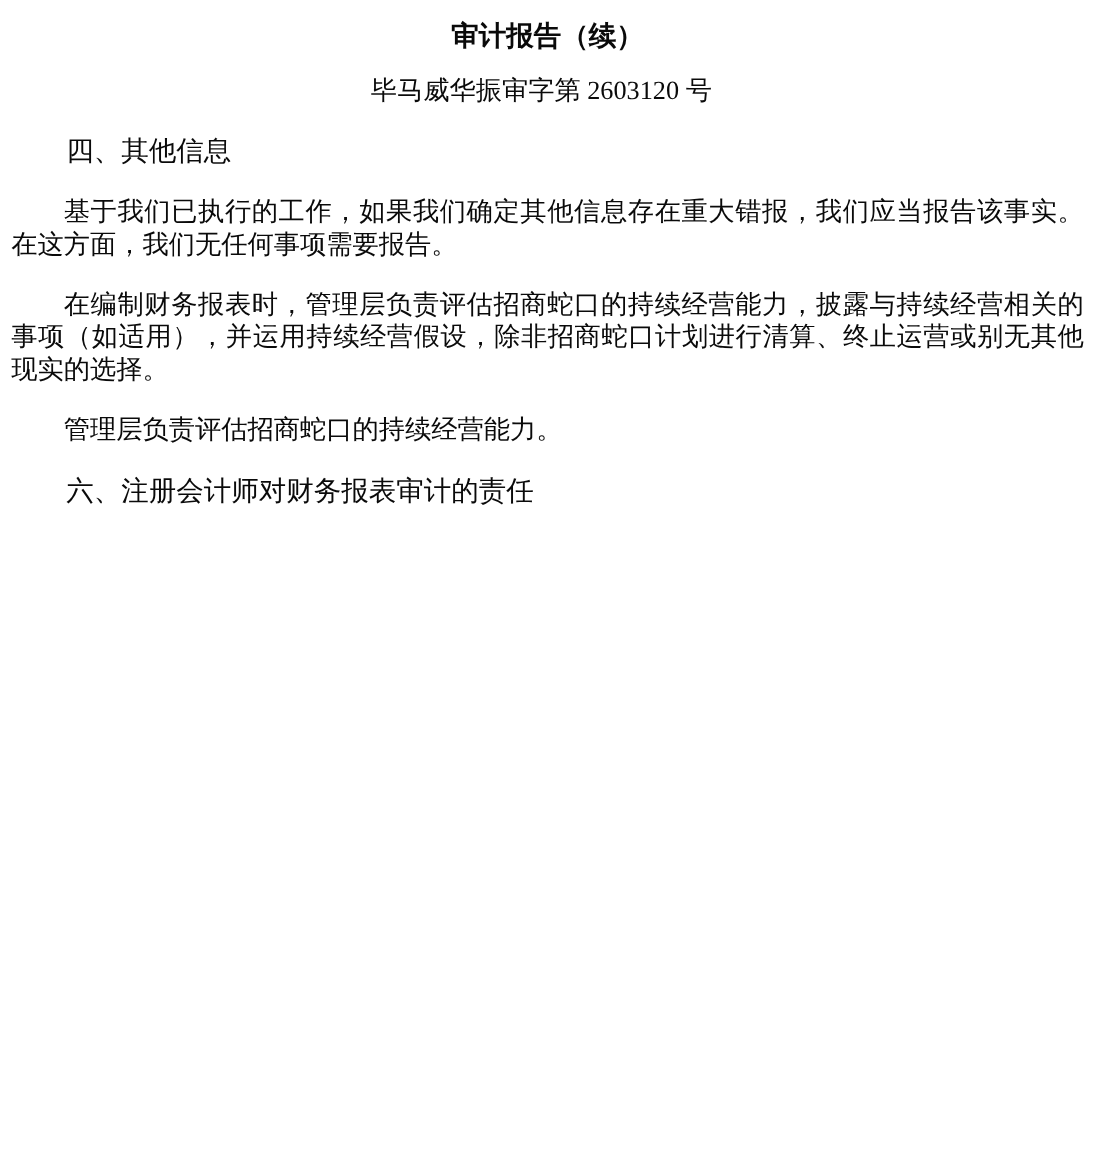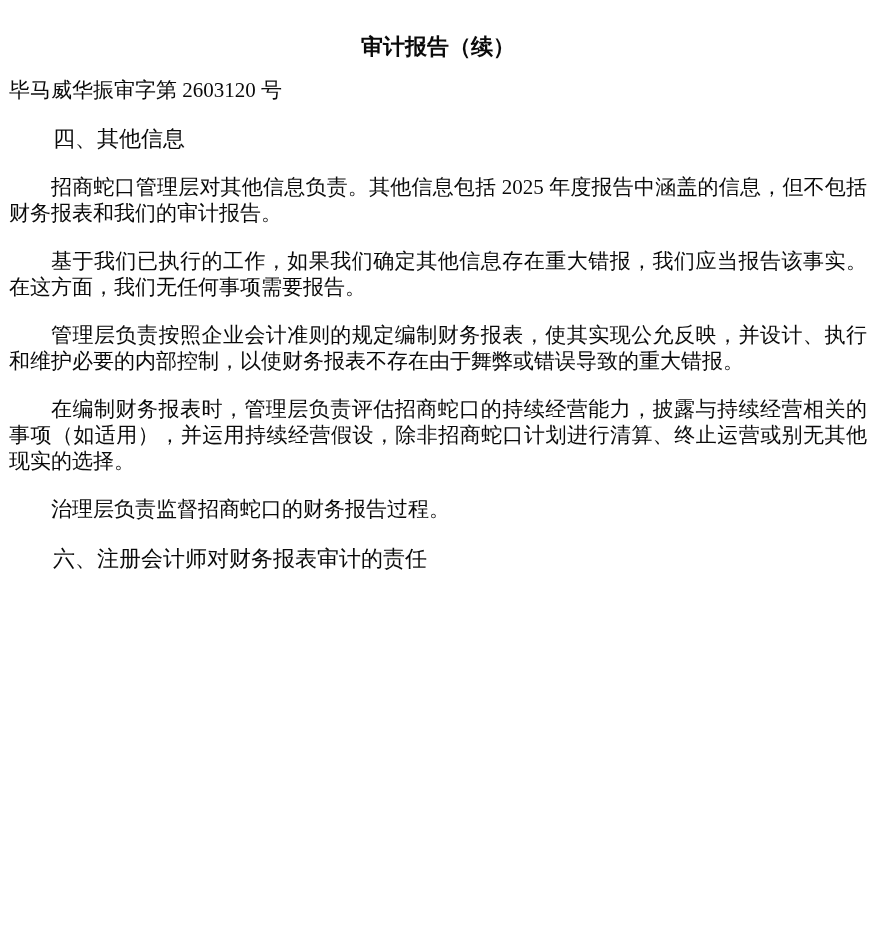--- a/index.html
+++ b/index.html
@@ -7,31 +7,31 @@
     width: 876px;
     height: 936px;
     background: #ffffff;
     overflow: hidden;
     font-family: "Liberation Serif", "DejaVu Serif", serif;
     color: #0a0a0a;
   }
   .page {
     width: 876px;
     height: 936px;
-    padding: 34px 9px 0 9px;
+    padding: 16px 9px 0 9px;
     box-sizing: border-box;
   }
   .doc-title {
     text-align: center;
     font-size: 22px;
     font-weight: bold;
     line-height: 26px;
   }
   .ref-line {
-    text-align: left;
+    text-align: center;
     font-size: 21px;
     line-height: 26px;
     margin-top: 17px;
     padding-right: 10px;
   }
   .section-heading {
     font-size: 22px;
     font-weight: normal;
     line-height: 26px;
     margin: 0;
@@ -53,22 +53,20 @@
 </head>
 <body>
 
 <div class="page">
 
   <div class="doc-title">审计报告（续）</div>
 
   <div class="ref-line">毕马威华振审字第 2603120 号</div>
 
   <h2 class="section-heading first">四、其他信息</h2>
-  <p class="para">招商蛇口管理层对其他信息负责。其他信息包括 2025 年度报告中涵盖的信息，但不包括财务报表和我们的审计报告。</p>
   <p class="para">基于我们已执行的工作，如果我们确定其他信息存在重大错报，我们应当报告该事实。在这方面，我们无任何事项需要报告。</p>
 
-  <p class="para">管理层负责按照企业会计准则的规定编制财务报表，使其实现公允反映，并设计、执行和维护必要的内部控制，以使财务报表不存在由于舞弊或错误导致的重大错报。</p>
   <p class="para">在编制财务报表时，管理层负责评估招商蛇口的持续经营能力，披露与持续经营相关的事项（如适用），并运用持续经营假设，除非招商蛇口计划进行清算、终止运营或别无其他现实的选择。</p>
-  <p class="para">治理层负责监督招商蛇口的财务报告过程。</p>
+  <p class="para">管理层负责评估招商蛇口的持续经营能力。</p>
 
   <h2 class="section-heading">六、注册会计师对财务报表审计的责任</h2>
 
 </div>
 
 </body></html>

